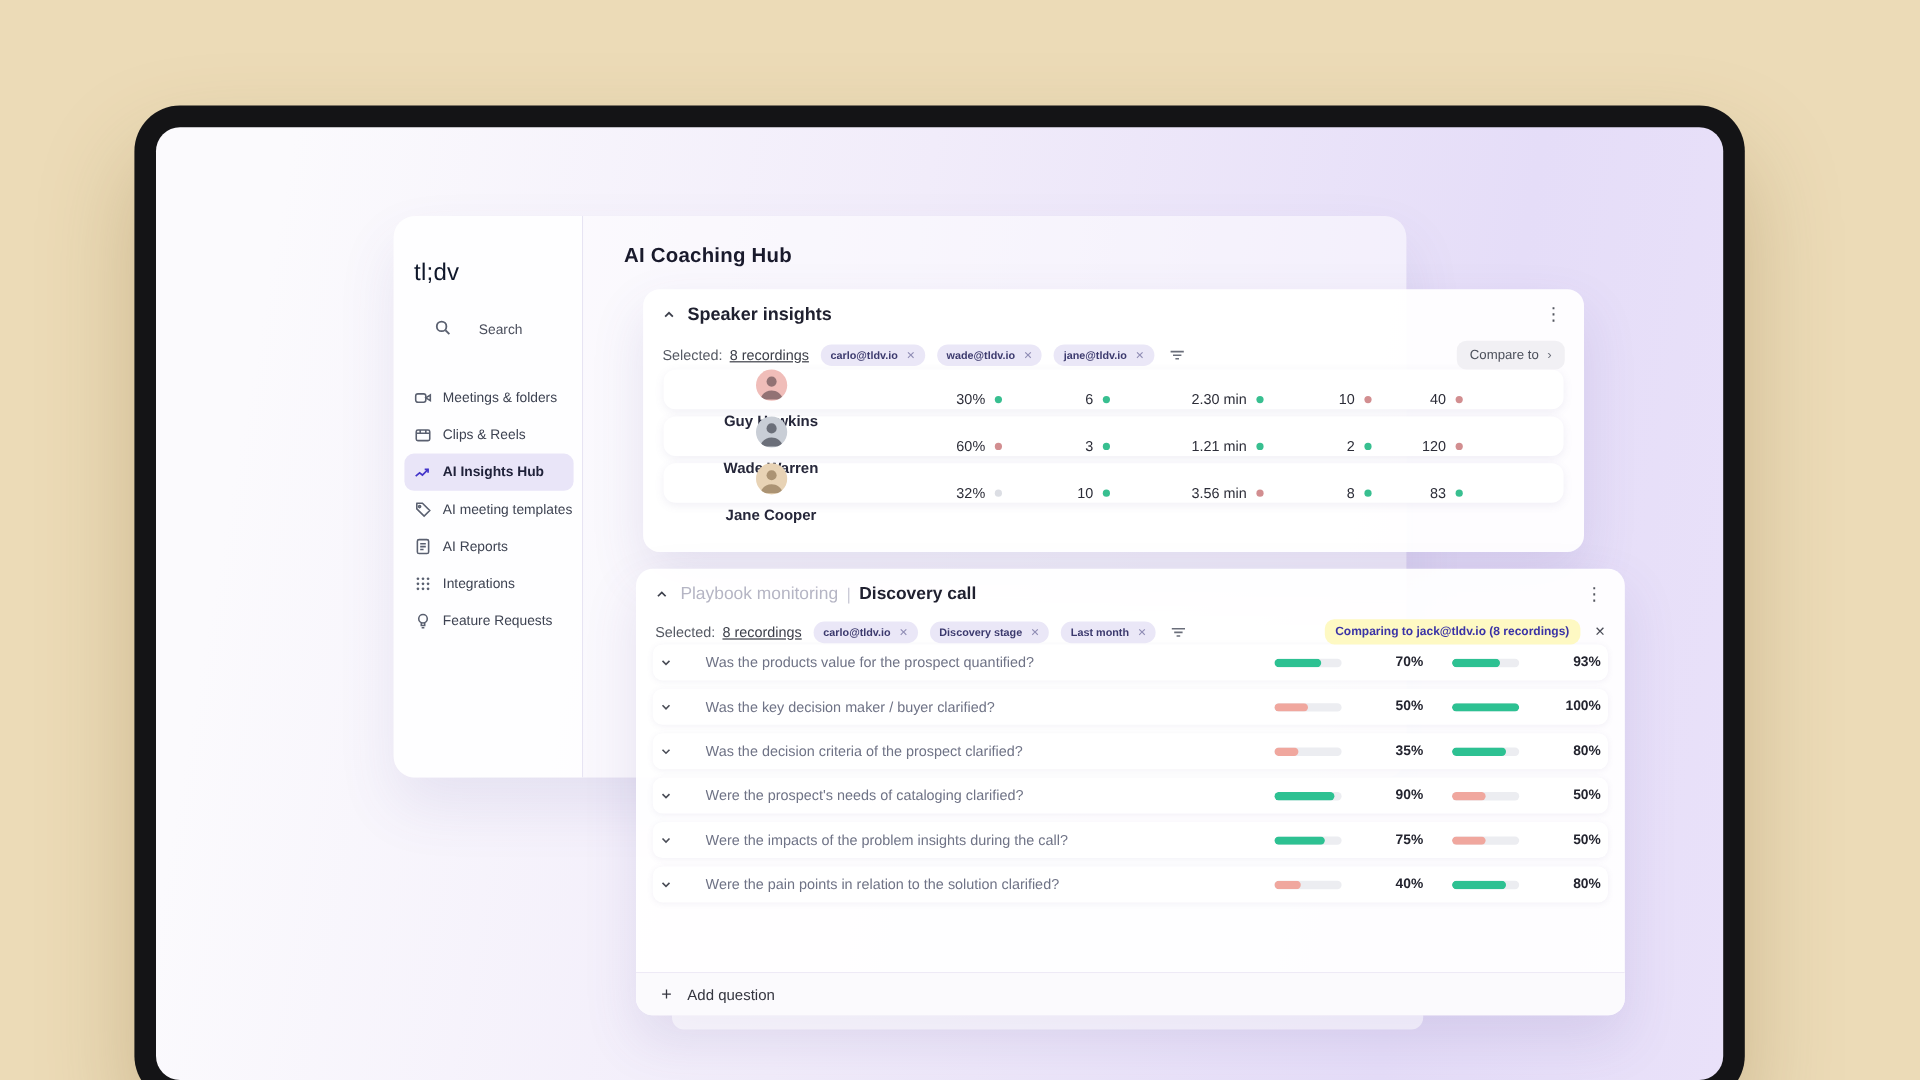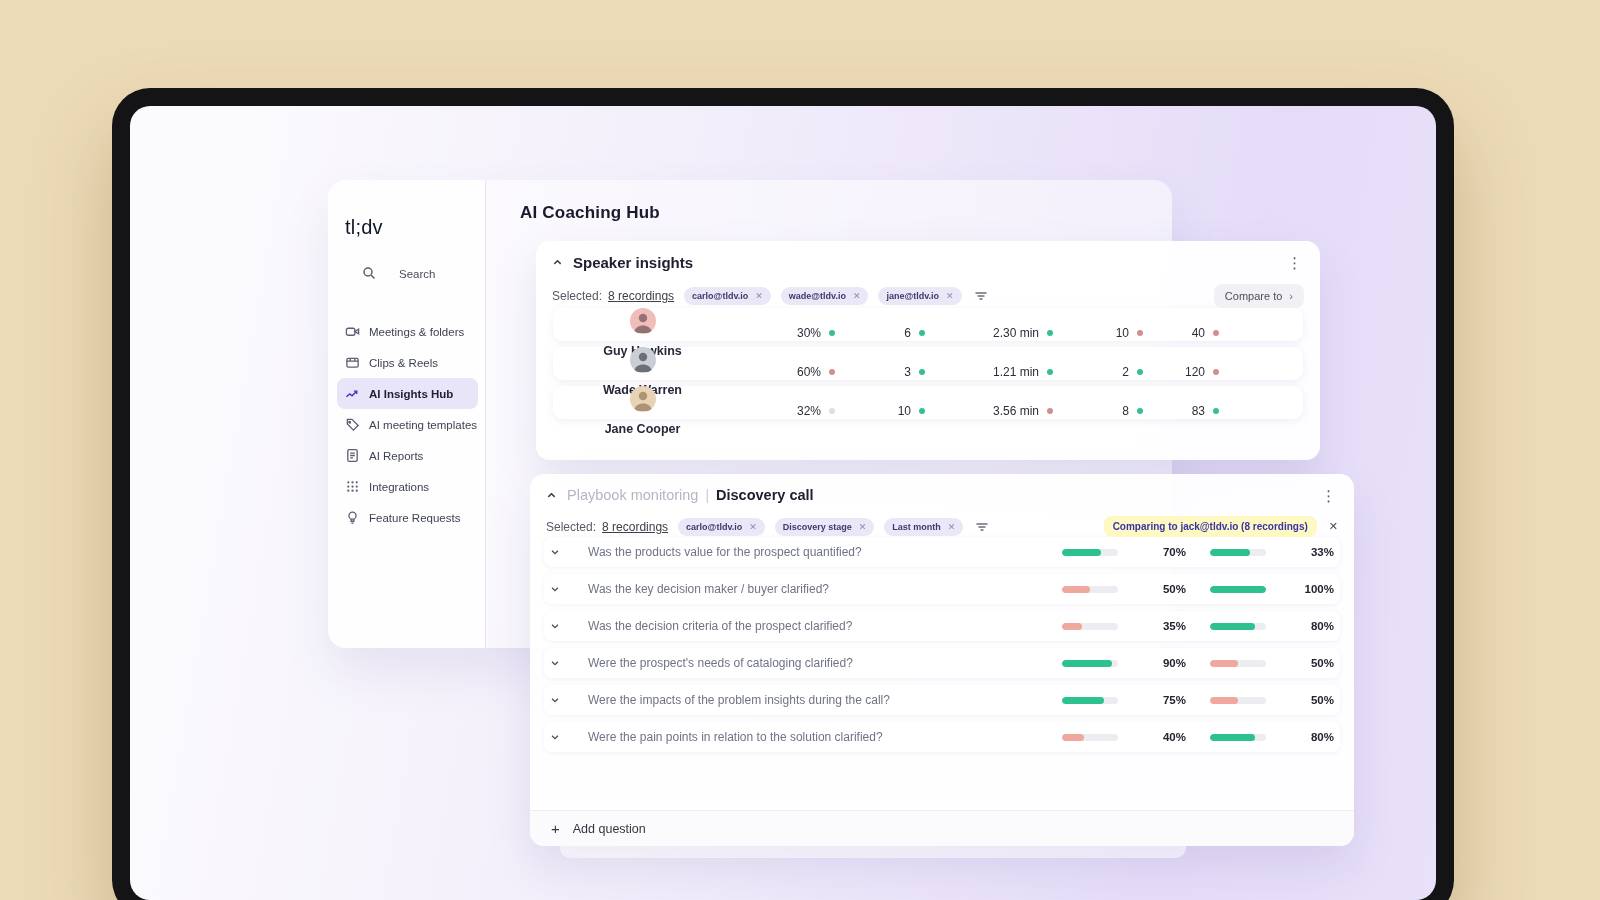--- a/index.html
+++ b/index.html
@@ -376,21 +376,21 @@
             </svg>
           </span>
         <span class="q-text">Was the products value for the prospect quantified?</span>
         <span class="bar">
             <span class="bar-fill" style="width: 70%; background: rgb(45, 193, 146);"></span>
           </span>
         <span class="pct">70%</span>
         <span class="bar">
             <span class="bar-fill" style="width: 72%; background: rgb(45, 193, 146);"></span>
           </span>
-        <span class="pct">33%</span>
+        <span class="pct">93%</span>
       </div>
 
       <div class="q-row">
         <span class="q-chev">
             <svg width="10" height="10" viewBox="0 0 12 12" fill="none" stroke="currentColor" stroke-width="1.6">
               <path d="M2.5 4.5L6 8l3.5-3.5"></path>
             </svg>
           </span>
         <span class="q-text">Was the key decision maker / buyer clarified?</span>
         <span class="bar">

